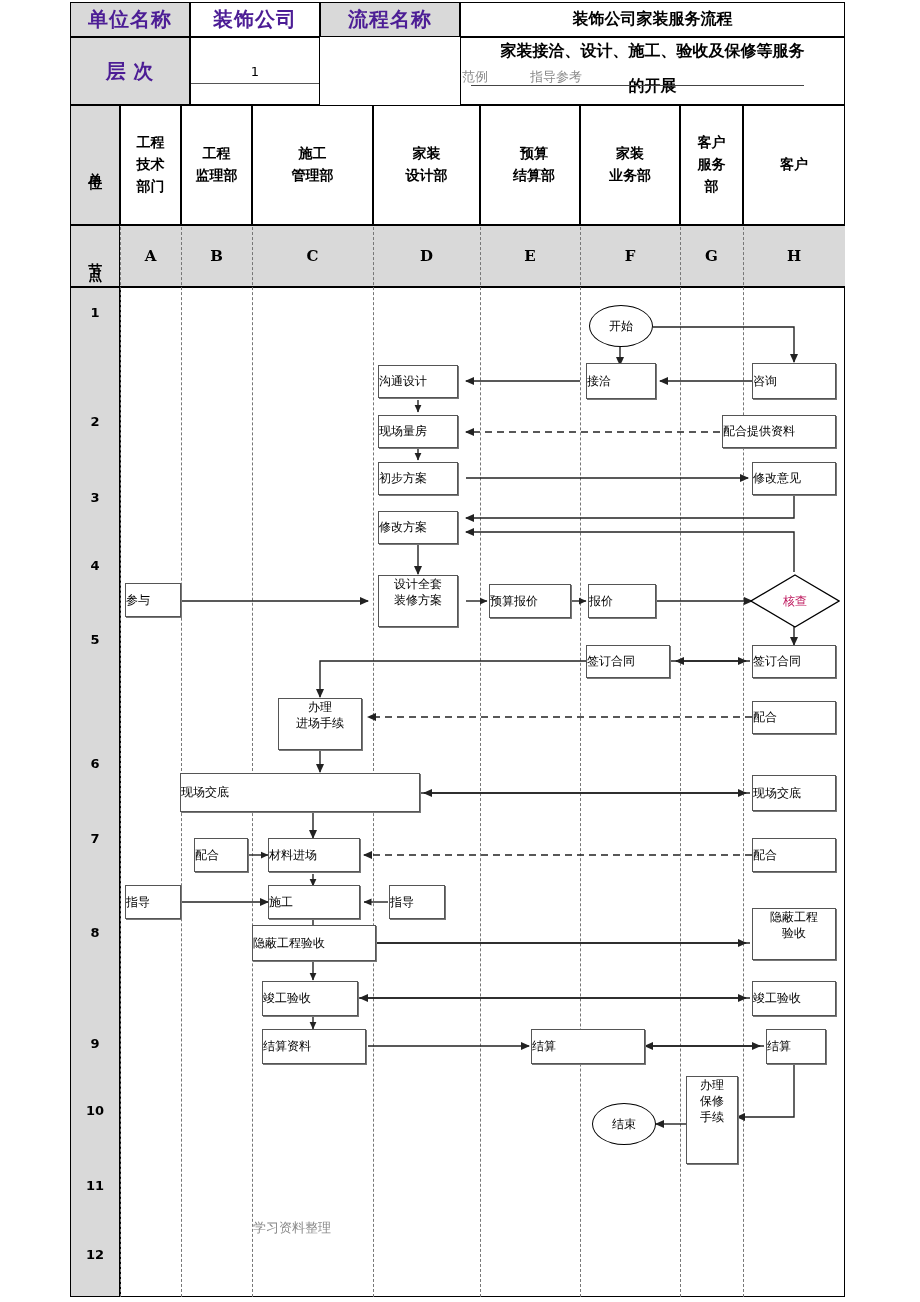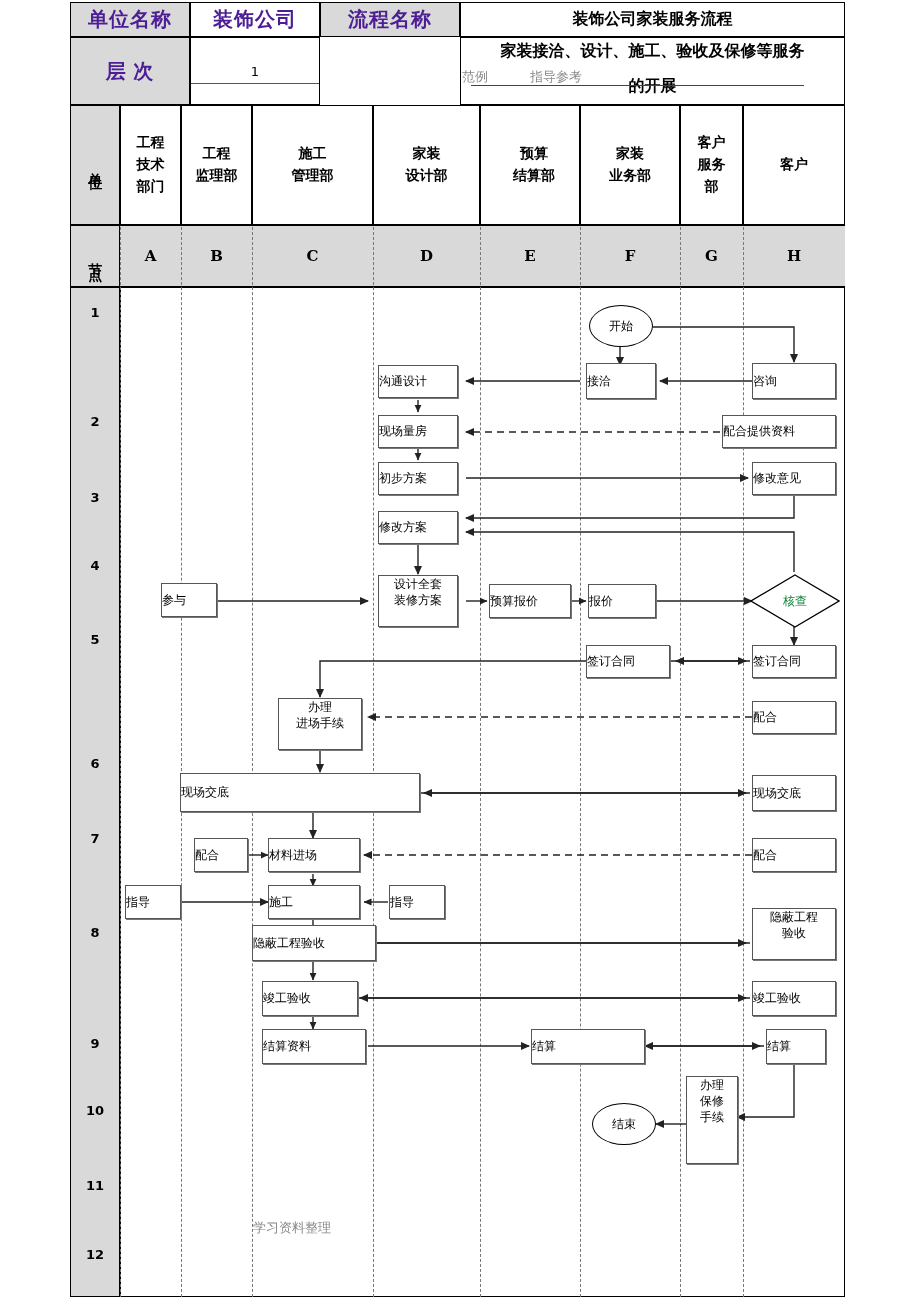--- a/index.html
+++ b/index.html
@@ -21,21 +21,21 @@
   
   .node{position:absolute;box-sizing:border-box;border:1px solid #555;background:#fff;
         display:flex;align-items:center;text-align:center;
         font-family:"DejaVu Serif","Liberation Serif",serif;font-size:12px;line-height:1.35;color:#000;
         box-shadow:1px 1px 0 0 #777;}
   .node.multi{flex-direction:column;}
   .oval{position:absolute;box-sizing:border-box;border:1.2px solid #000;background:#fff;border-radius:50%;
         display:flex;align-items:center;justify-content:center;
         font-family:"DejaVu Serif","Liberation Serif",serif;font-size:12px;color:#000;}
   .diamond{position:absolute;display:flex;align-items:center;justify-content:center;
-        font-family:"DejaVu Serif","Liberation Serif",serif;font-size:12px;color:#15803d;}
+        font-family:"DejaVu Serif","Liberation Serif",serif;font-size:12px;color:#be185d;}
   .diamond .dshape{position:absolute;inset:0;}
   .diamond span{position:relative;z-index:2;}
 
   
   .lane{position:absolute;border-left:1.5px dashed #777;}
 
   
   #wires{position:absolute;left:0;top:0;width:920px;height:1302px;pointer-events:none;}
 
   
@@ -250,21 +250,21 @@
   </div>
 
   <div class="node" style="left:752px;top:462px;width:84px;height:33px;">
     <span>修改意见</span>
   </div>
 
   <div class="node" style="left:378px;top:511px;width:80px;height:33px;">
     <span>修改方案</span>
   </div>
 
-  <div class="node" style="left:125px;top:583px;width:56px;height:34px;margin-left:36px;">
+  <div class="node" style="left:125px;top:583px;width:56px;height:34px;">
     <span>参与</span>
   </div>
 
   <div class="node multi" style="left:378px;top:575px;width:80px;height:52px;">
     <span>设计全套</span>
     <span>装修方案</span>
   </div>
 
   <div class="node" style="left:489px;top:584px;width:82px;height:34px;">
     <span>预算报价</span>

